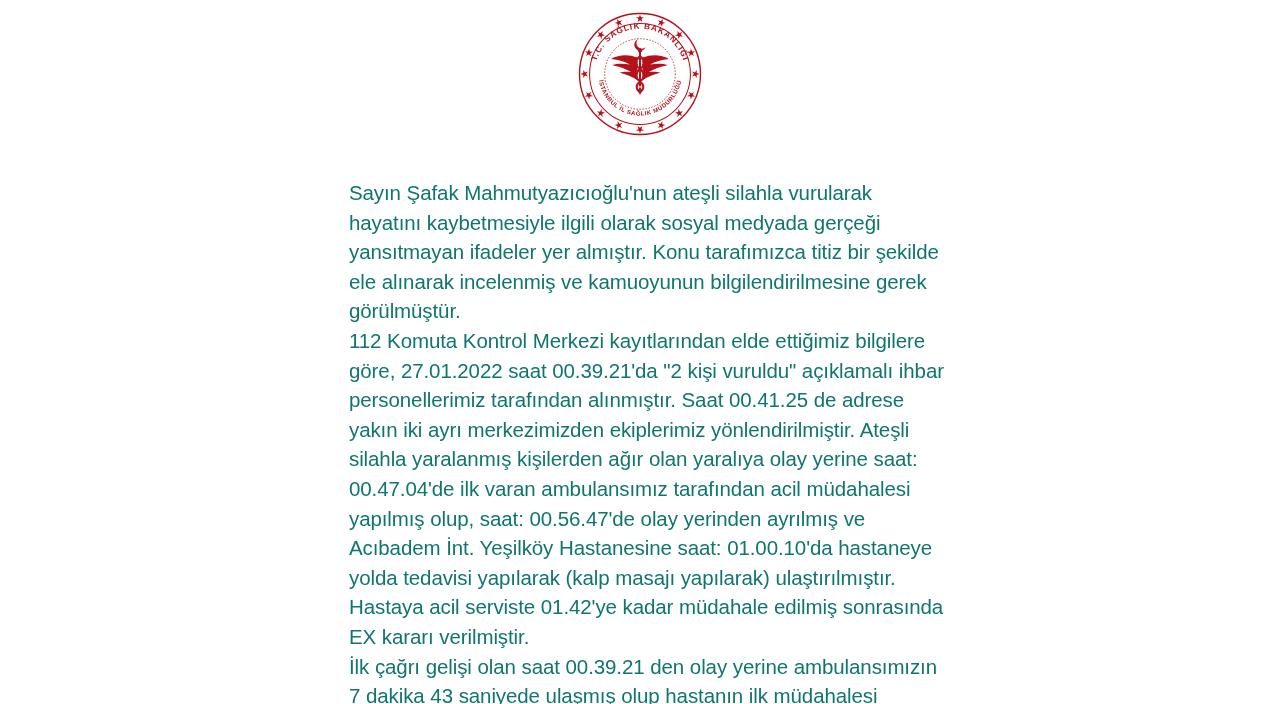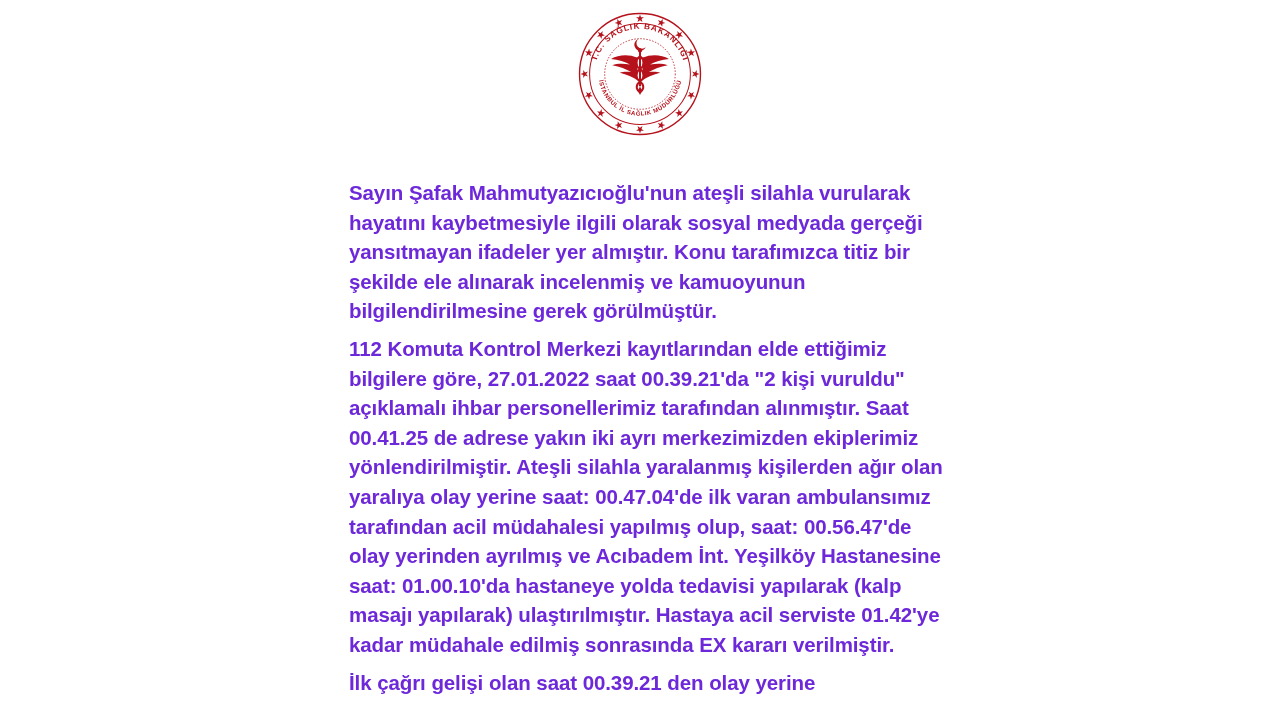--- a/index.html
+++ b/index.html
@@ -44,28 +44,27 @@
   .statement {
     position: absolute;
     left: 349px;
     top: 178px;
     width: 600px;
   }
   .para {
     font-size: 20.5px;
     line-height: 29.6px;
     letter-spacing: -0.1px;
-    color: #6d28d9;
+    color: #0f766e;
     margin: 0;
     white-space: pre-line;
     word-spacing: 0.1px;
-    font-weight: bold;
   }
   .para + .para {
-    margin-top: 8px;
+    margin-top: 0;
   }
 </style>
 </head>
 <body>
 
 <div class="page">
 
   <div class="seal-wrap">
     <svg class="seal" viewBox="0 0 200 200" aria-hidden="true">
       <defs>

